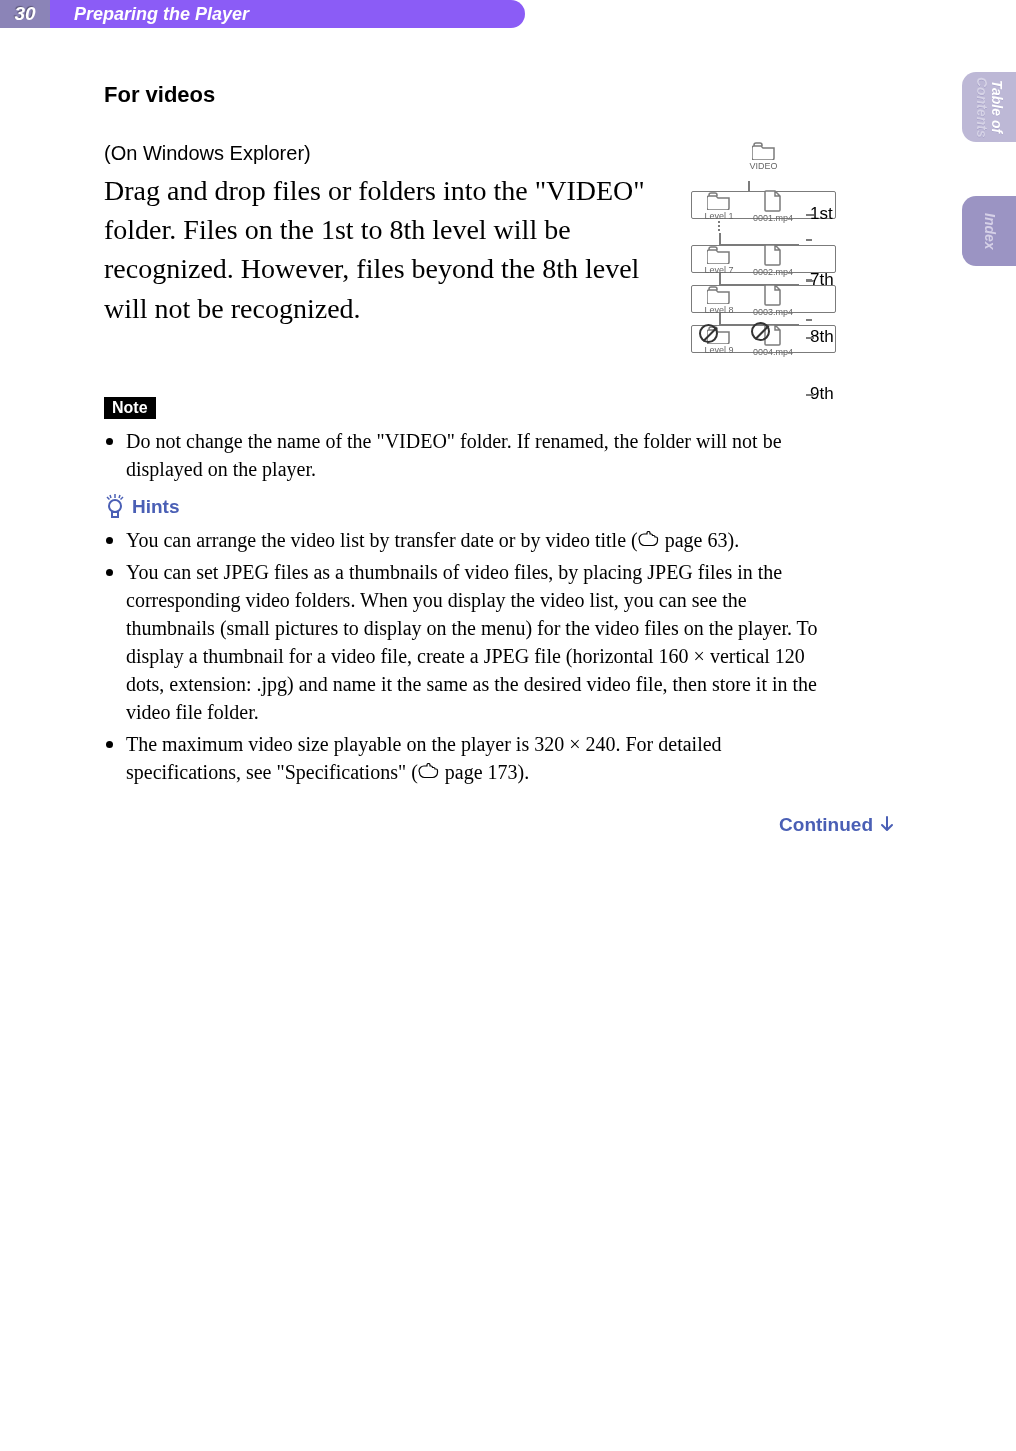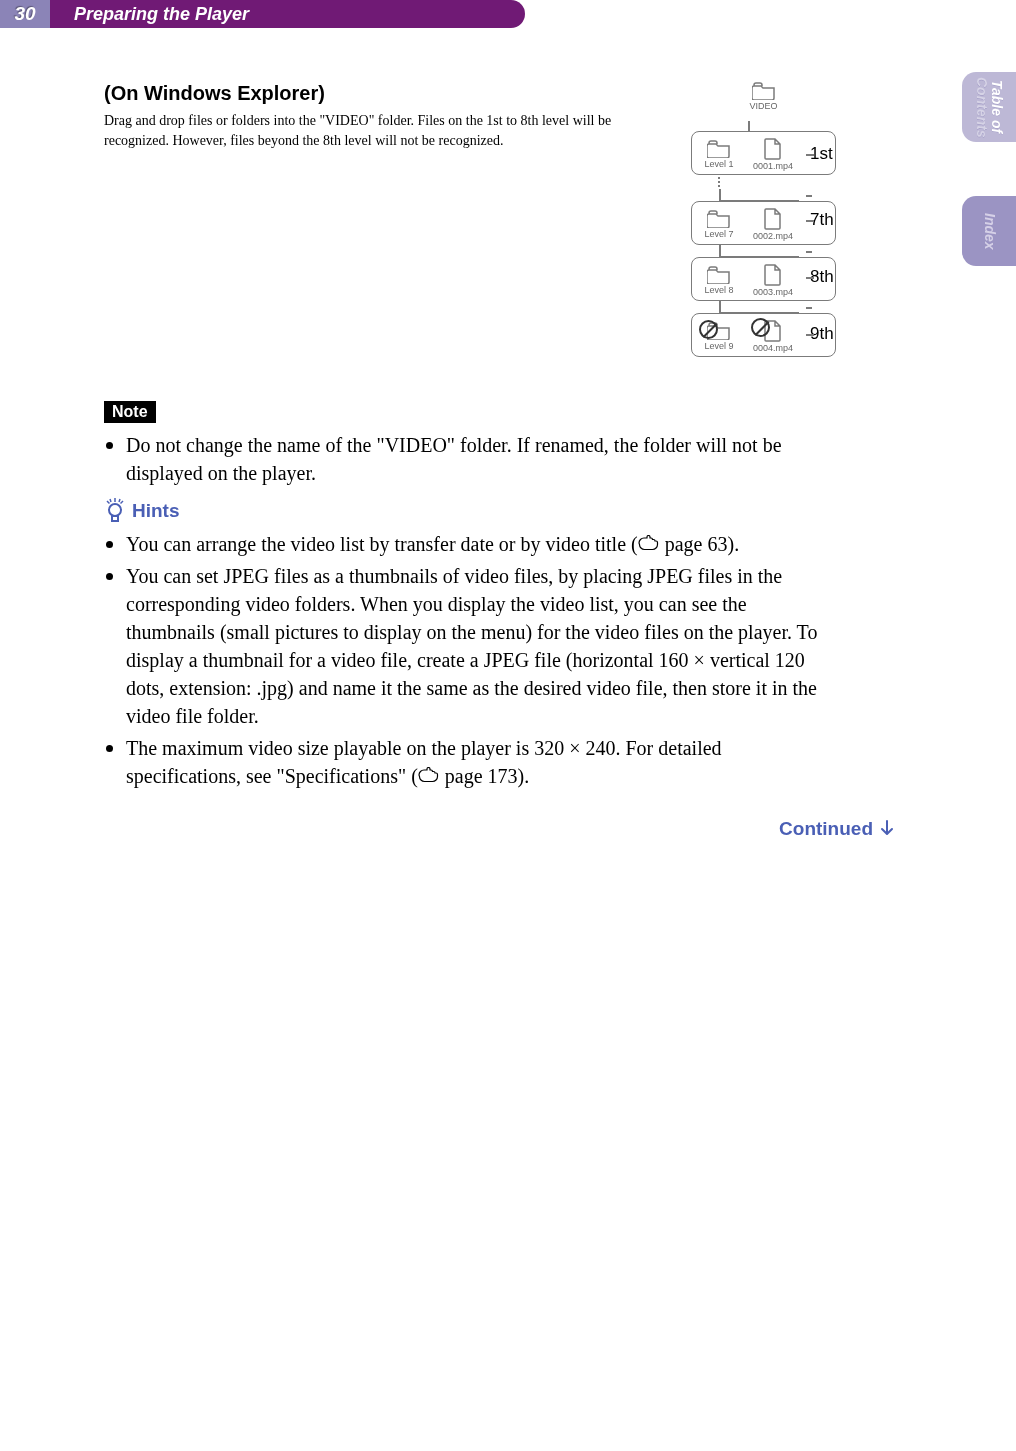--- a/index.html
+++ b/index.html
@@ -23,21 +23,21 @@
       align-items: center;
       justify-content: center;
       color: #fff;
       font-weight: bold;
       font-style: italic;
       font-size: 19px;
       font-family: Arial, sans-serif;
       text-shadow: -1px -1px 1px rgba(0,0,0,0.35);
     }
     .chapter-title {
-      background: #701a75;
+      background: #8b5cf6;
       flex: 0 0 475px;
       color: #fff;
       font-weight: bold;
       font-style: italic;
       font-size: 18px;
       font-family: Arial, sans-serif;
       padding-left: 24px;
       display: flex;
       align-items: center;
       border-top-right-radius: 14px;
@@ -75,50 +75,50 @@
     }
 
     .section-heading {
       font-family: Arial, sans-serif;
       font-weight: bold;
       font-size: 22px;
       margin-bottom: 34px;
     }
     .sub-heading {
       font-family: Arial, sans-serif;
-      font-weight: bold;
+      font-weight: normal;
       font-size: 20px;
       margin-bottom: 6px;
     }
     .body-text {
-      font-size: 14px;
+      font-size: 28px;
       line-height: 1.4;
     }
     .explorer-row {
       display: flex;
       align-items: flex-start;
       gap: 20px;
     }
     .explorer-text { flex: 1; padding-right: 10px; }
 
     .diagram {
       width: 145px;
       font-family: Arial, sans-serif;
       font-size: 11px;
       position: relative;
     }
     .diag-top { display: flex; justify-content: center; margin-bottom: 10px; }
     .diag-row {
       border: 1.5px solid #7b7b7b;
-      border-radius: 8px;
+      border-radius: 2px;
       display: flex;
       align-items: center;
       padding: 4px 5px 2px;
       gap: 10px;
-      height: 44px;
+      height: 28px;
       box-sizing: border-box;
     }
     .diag-cell { display: flex; flex-direction: column; align-items: center; gap: 1px; width: 44px; }
     .diag-cell-label { font-size: 9px; color: #666; }
     .folder-icon { width: 24px; height: 18px; }
     .file-icon { width: 18px; height: 22px; }
     .diag-line-v { width: 1.5px; background: #7b7b7b; margin-left: 28px; }
     .diag-side-label {
       position: absolute;
       font-size: 17px;
@@ -226,20 +226,21 @@
     <span class="outline">Contents</span>
   </div>
 </div>
 <div class="sidebar-tab sidebar-tab-index">
   <div class="sidebar-label">
     <span>Index</span>
   </div>
 </div>
 
 <div class="content">
+  <div class="section-heading">For videos</div>
 
   <div class="explorer-row">
     <div class="explorer-text">
       <div class="sub-heading">(On Windows Explorer)</div>
       <div class="body-text">Drag and drop files or folders into the "VIDEO" folder. Files on the 1st to 8th level will be recognized. However, files beyond the 8th level will not be recognized.</div>
     </div>
 
     <div class="diagram">
       <div class="diag-top">
         <div class="diag-cell">

